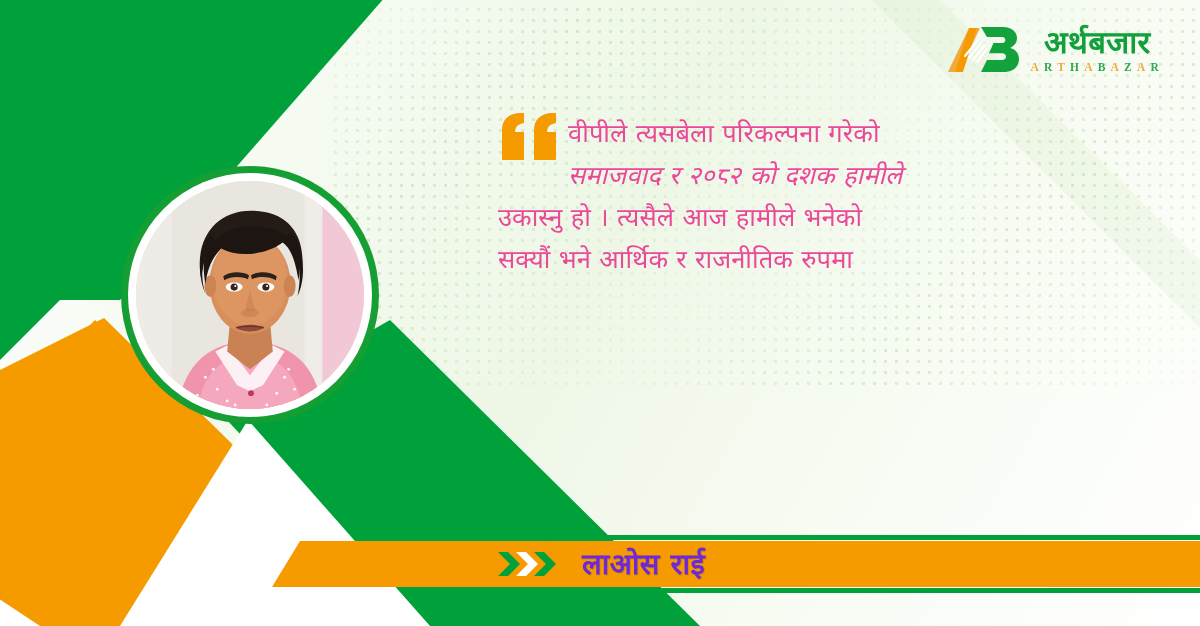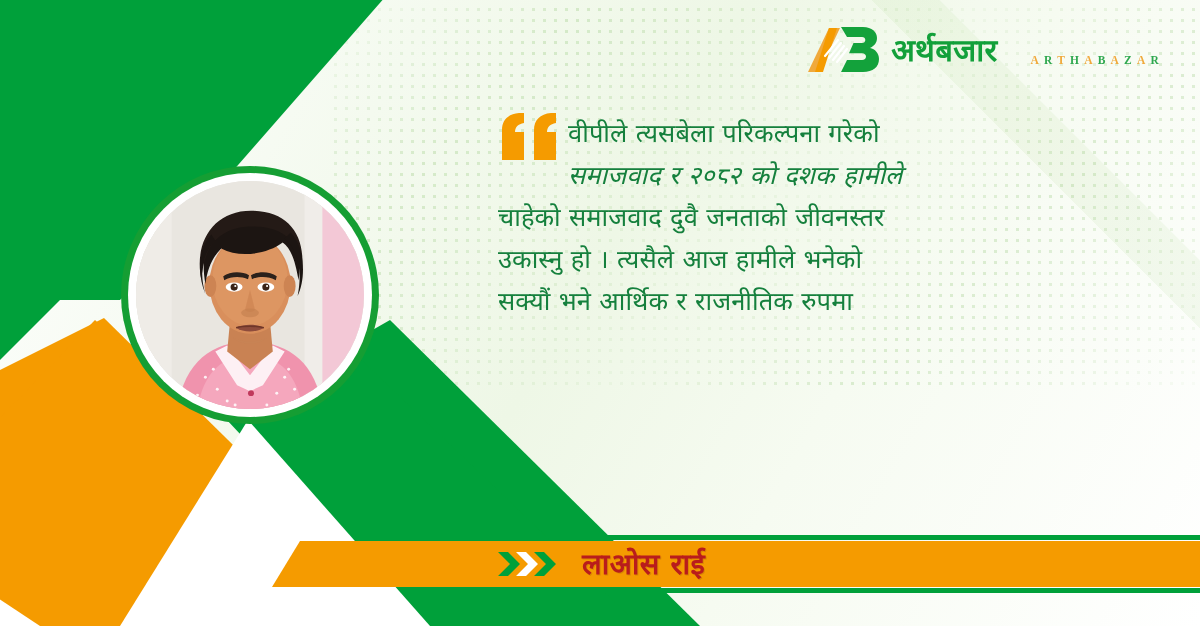--- a/index.html
+++ b/index.html
@@ -99,21 +99,21 @@
     position: absolute;
     right: 36px;
     top: 22px;
     display: flex;
     align-items: center;
     gap: 10px;
     z-index: 8;
   }
   .logo-mark { width: 74px; height: 56px; flex: none; }
   .logo-mark svg { display: block; width: 100%; height: 100%; }
-  .logo-text { display: flex; align-items: flex-end; gap: 33px; }
+  .logo-text { display: flex; flex-direction: column; align-items: center; }
   .logo-np {
     font-family: "DejaVu Sans", sans-serif;
     font-size: 31px;
     font-weight: 700;
     color: #12a03a;
     line-height: 1.05;
     letter-spacing: .3px;
     white-space: nowrap;
   }
   .logo-latin {
@@ -147,21 +147,21 @@
   }
   .quote-mark svg { display: block; width: 100%; height: 100%; }
 
   .quote-lines {
     margin: 0;
     padding: 0;
     list-style: none;
     font-family: "DejaVu Sans", sans-serif;
     font-size: 25.5px;
     line-height: 42px;
-    color: #15803d;
+    color: #ec4899;
     letter-spacing: .1px;
   }
   .quote-lines li { white-space: nowrap; }
   .quote-lines li:first-child { padding-left: 70px; }
   .quote-lines li:nth-child(2) { padding-left: 70px; font-style: italic; }
 
   
   .author-bar {
     position: absolute;
     left: 0;
@@ -182,21 +182,21 @@
     align-items: center;
     gap: 22px;
     z-index: 9;
   }
   .chevrons { display: flex; align-items: center; gap: 0; width: 62px; height: 26px; }
   .chevrons svg { display: block; width: 62px; height: 26px; }
   .author-name {
     font-family: "DejaVu Sans", sans-serif;
     font-size: 29px;
     font-weight: 700;
-    color: #b91c1c;
+    color: #6d28d9;
     letter-spacing: .5px;
     line-height: 1;
     white-space: nowrap;
     text-shadow: 1px 1px 0 rgba(140,80,0,.25);
   }
 </style>
 </head>
 <body>
 
 <div class="card">
@@ -325,21 +325,20 @@
   <div class="quote-block">
     <div class="quote-mark">
       <svg viewBox="0 0 62 48" xmlns="http://www.w3.org/2000/svg" aria-hidden="true">
         <path d="M4 48 L4 18 C4 8 10 2 21 1 L26 1 L26 11 C20 12 17 15 17 20 L26 20 L26 48 Z" fill="#f59b00"></path>
         <path d="M36 48 L36 18 C36 8 42 2 53 1 L58 1 L58 11 C52 12 49 15 49 20 L58 20 L58 48 Z" fill="#f59b00"></path>
       </svg>
     </div>
     <ul class="quote-lines">
       <li>वीपीले त्यसबेला परिकल्पना गरेको</li>
       <li>समाजवाद र २०८२ को दशक हामीले</li>
-      <li>चाहेको समाजवाद दुवै जनताको जीवनस्तर</li>
       <li>उकास्नु हो । त्यसैले आज हामीले भनेको</li>
       <li>सक्यौं भने आर्थिक र राजनीतिक रुपमा</li>
     </ul>
   </div>
 
   <div class="author-bar">
     <svg viewBox="0 0 1200 58" preserveAspectRatio="none" xmlns="http://www.w3.org/2000/svg" aria-hidden="true">
 
       <rect x="560" y="0" width="640" height="5" fill="#00a03a"></rect>
 

